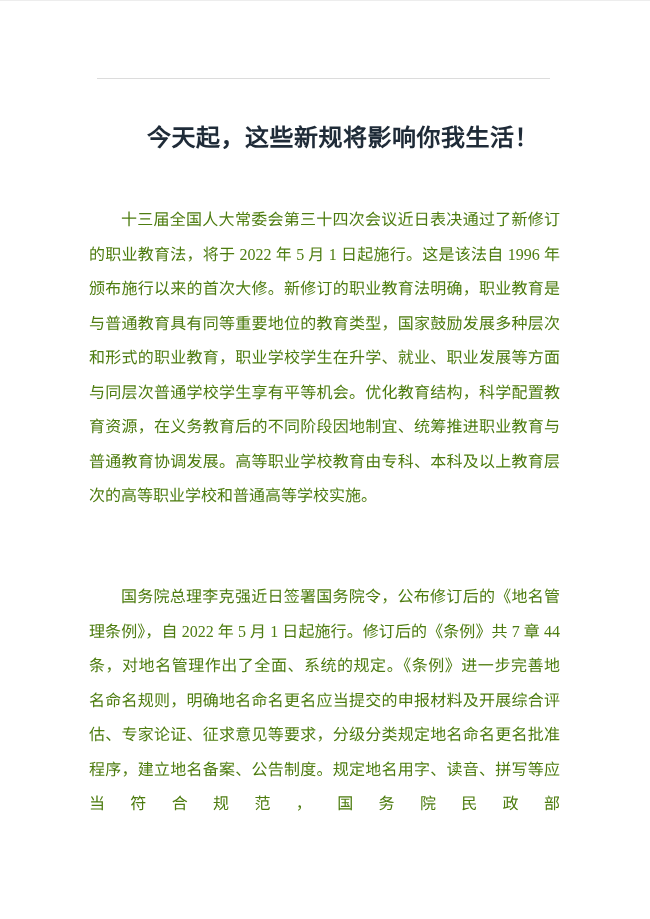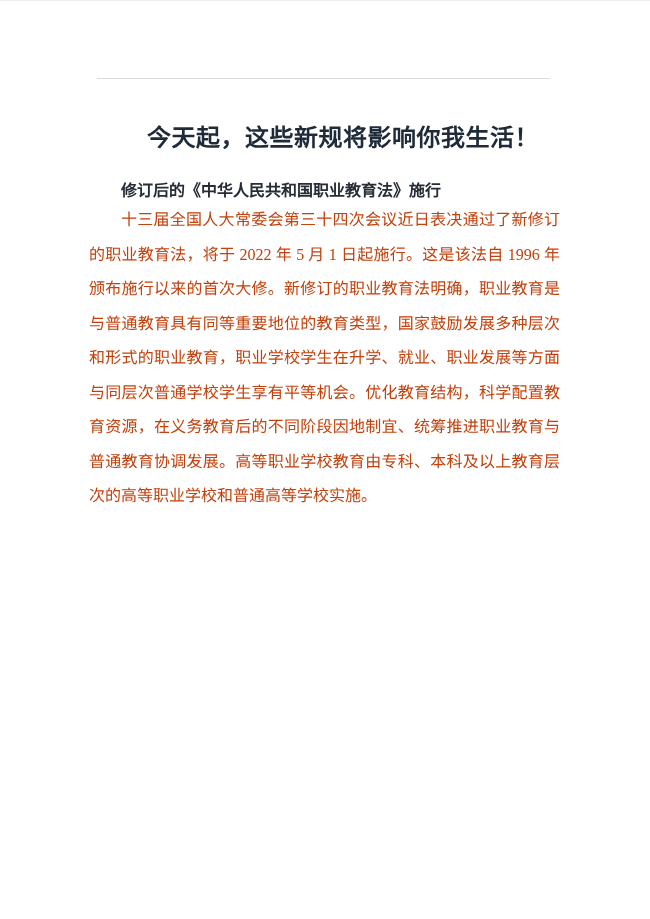--- a/index.html
+++ b/index.html
@@ -54,34 +54,34 @@
   }
   .heading-1 { top: 174px; }
   .heading-2 { top: 547px; }
   .para {
     position: absolute;
     left: 89px;
     width: 471px;
     margin: 0;
     font-size: 16px;
     line-height: 34.5px;
-    color: #c2410c;
+    color: #4d7c0f;
     text-align: justify;
     text-indent: 32px;
   }
   .para-1 { top: 203px; }
   .para-2 { top: 580px; text-align-last: justify; }
 </style>
 </head>
 <body>
 
 <div class="page">
   <div class="top-edge"></div>
   <div class="rule"></div>
 
   <h1 class="title">今天起，这些新规将影响你我生活！</h1>
 
-  <h2 class="heading heading-1">修订后的《中华人民共和国职业教育法》施行</h2>
 
   <p class="para para-1">十三届全国人大常委会第三十四次会议近日表决通过了新修订的职业教育法，将于 2022 年 5 月 1 日起施行。这是该法自 1996 年颁布施行以来的首次大修。新修订的职业教育法明确，职业教育是与普通教育具有同等重要地位的教育类型，国家鼓励发展多种层次和形式的职业教育，职业学校学生在升学、就业、职业发展等方面与同层次普通学校学生享有平等机会。优化教育结构，科学配置教育资源，在义务教育后的不同阶段因地制宜、统筹推进职业教育与普通教育协调发展。高等职业学校教育由专科、本科及以上教育层次的高等职业学校和普通高等学校实施。</p>
 
 
+  <p class="para para-2">国务院总理李克强近日签署国务院令，公布修订后的《地名管理条例》，自 2022 年 5 月 1 日起施行。修订后的《条例》共 7 章 44 条，对地名管理作出了全面、系统的规定。《条例》进一步完善地名命名规则，明确地名命名更名应当提交的申报材料及开展综合评估、专家论证、征求意见等要求，分级分类规定地名命名更名批准程序，建立地名备案、公告制度。规定地名用字、读音、拼写等应当符合规范，国务院民政部</p>
 </div>
 
 </body></html>

